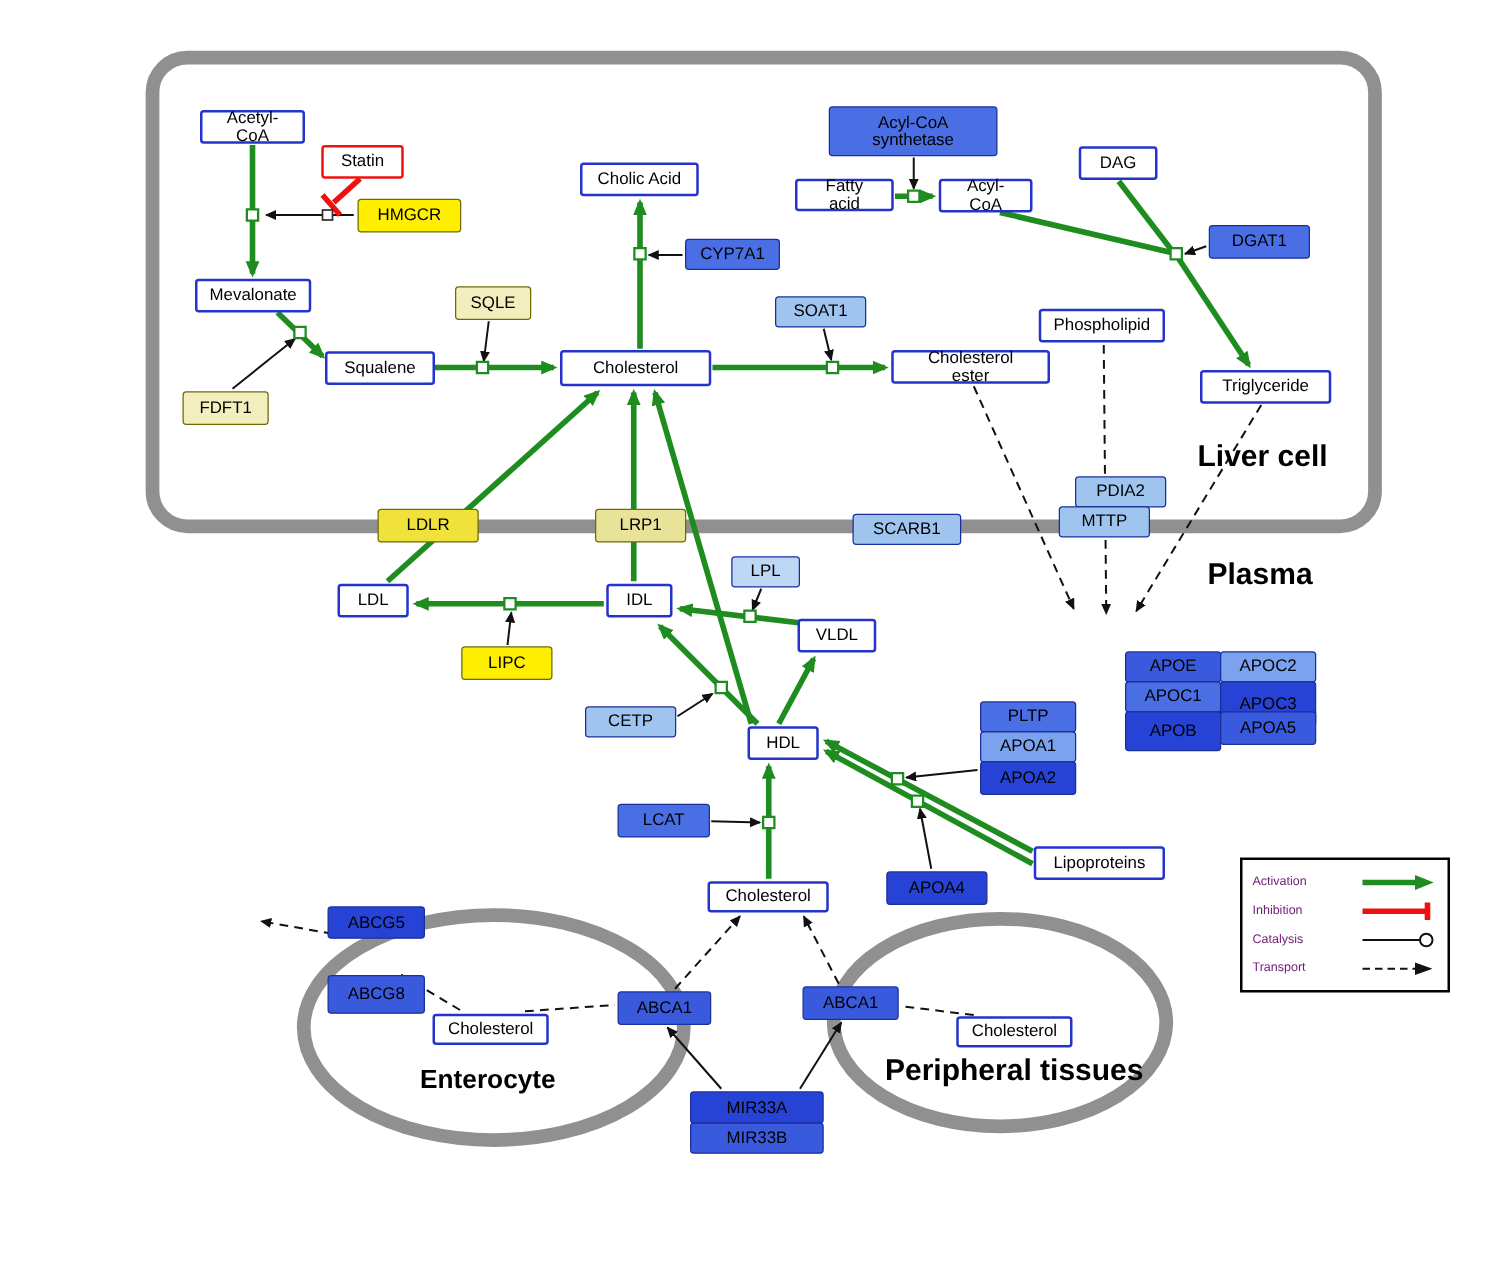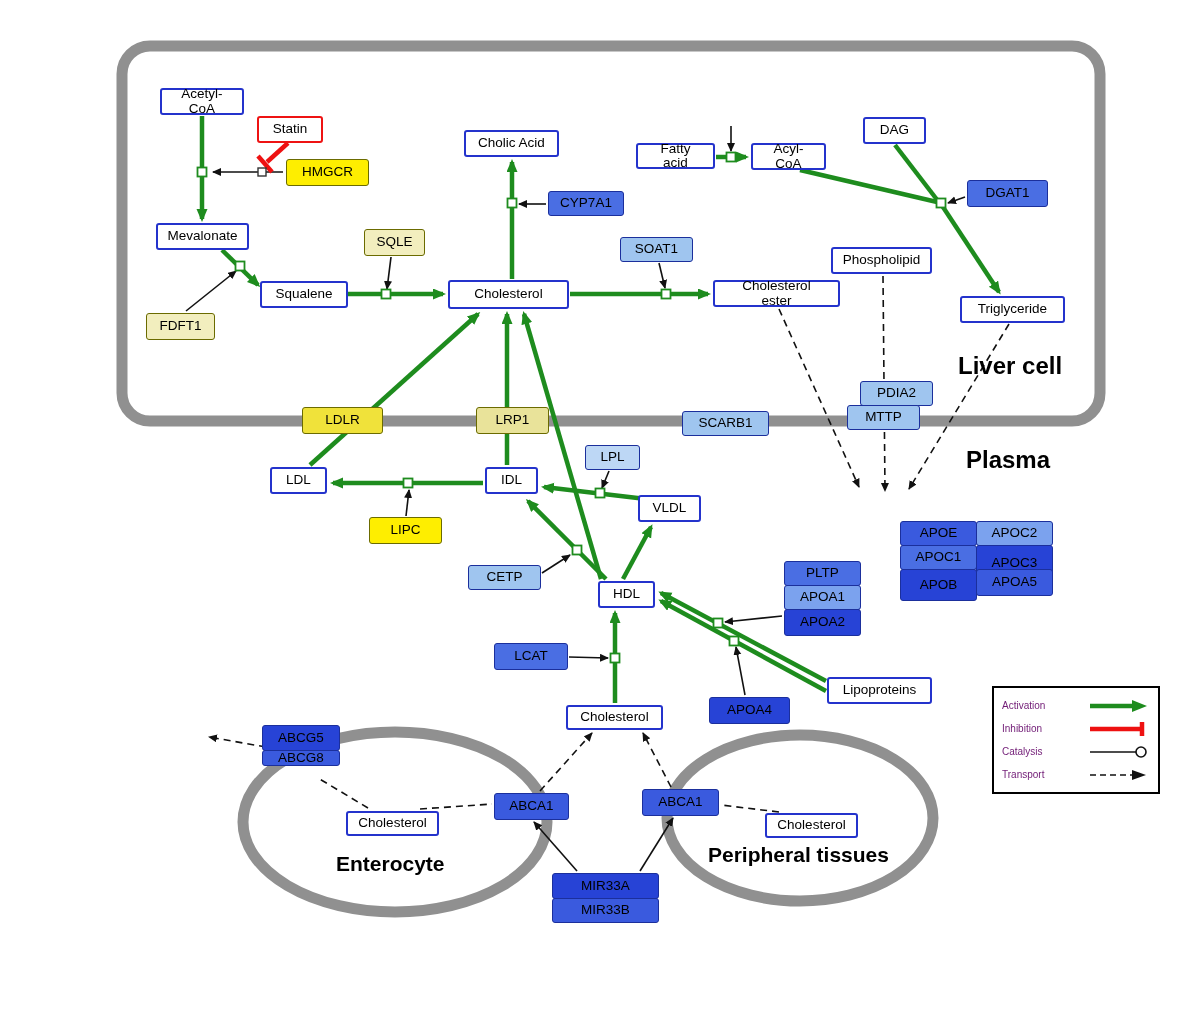--- a/index.html
+++ b/index.html
@@ -137,20 +137,21 @@
 <div class="box yB" style="left:286px;top:159px;width:83px;height:27px">HMGCR</div>
 <div class="box metab" style="left:156px;top:223px;width:93px;height:27px">Mevalonate</div>
 <div class="box yP" style="left:146px;top:313px;width:69px;height:27px">FDFT1</div>
 <div class="box metab" style="left:260px;top:281px;width:88px;height:27px">Squalene</div>
 <div class="box yP" style="left:364px;top:229px;width:61px;height:27px">SQLE</div>
 <div class="box metab" style="left:448px;top:280px;width:121px;height:29px">Cholesterol</div>
 <div class="box metab" style="left:464px;top:130px;width:95px;height:27px">Cholic Acid</div>
 <div class="box gene bD1" style="left:548px;top:191px;width:76px;height:25px">CYP7A1</div>
 <div class="box gene bL2" style="left:620px;top:237px;width:73px;height:25px">SOAT1</div>
 <div class="box metab" style="left:713px;top:280px;width:127px;height:27px">Cholesterol ester</div>
+<div class="box gene bD1" style="left:663px;top:85px;width:135px;height:40px">Acyl-CoA synthetase</div>
 <div class="box metab" style="left:636px;top:143px;width:79px;height:26px">Fatty acid</div>
 <div class="box metab" style="left:751px;top:143px;width:75px;height:27px">Acyl-CoA</div>
 <div class="box metab" style="left:863px;top:117px;width:63px;height:27px">DAG</div>
 <div class="box gene bD1" style="left:967px;top:180px;width:81px;height:27px">DGAT1</div>
 <div class="box metab" style="left:831px;top:247px;width:101px;height:27px">Phospholipid</div>
 <div class="box metab" style="left:960px;top:296px;width:105px;height:27px">Triglyceride</div>
 
 <div class="box yM" style="left:302px;top:407px;width:81px;height:27px">LDLR</div>
 <div class="box yP2" style="left:476px;top:407px;width:73px;height:27px">LRP1</div>
 <div class="box gene bL2" style="left:682px;top:411px;width:87px;height:25px">SCARB1</div>
@@ -172,32 +173,32 @@
 <div class="box gene bD1" style="left:900px;top:545px;width:77px;height:25px">APOC1</div>
 <div class="box gene bD3" style="left:976px;top:545px;width:77px;height:36px">APOC3</div>
 <div class="box gene bD3" style="left:900px;top:569px;width:77px;height:32px">APOB</div>
 <div class="box gene bD2" style="left:976px;top:569px;width:77px;height:27px">APOA5</div>
 <div class="box gene bD1" style="left:494px;top:643px;width:74px;height:27px">LCAT</div>
 <div class="box gene bD3" style="left:709px;top:697px;width:81px;height:27px">APOA4</div>
 <div class="box metab" style="left:827px;top:677px;width:105px;height:27px">Lipoproteins</div>
 <div class="box metab" style="left:566px;top:705px;width:97px;height:25px">Cholesterol</div>
 
 <div class="box gene bD3" style="left:262px;top:725px;width:78px;height:26px">ABCG5</div>
-<div class="box gene bD2" style="left:262px;top:750px;width:78px;height:16px">ABCG8</div>
+<div class="box gene bD2" style="left:262px;top:780px;width:78px;height:31px">ABCG8</div>
 <div class="box metab" style="left:346px;top:811px;width:93px;height:25px">Cholesterol</div>
 <div class="box gene bD2" style="left:494px;top:793px;width:75px;height:27px">ABCA1</div>
 <div class="box gene bD2" style="left:642px;top:789px;width:77px;height:27px">ABCA1</div>
 <div class="box gene bD3" style="left:552px;top:873px;width:107px;height:26px">MIR33A</div>
 <div class="box gene bD2" style="left:552px;top:898px;width:107px;height:25px">MIR33B</div>
 <div class="box metab" style="left:765px;top:813px;width:93px;height:25px">Cholesterol</div>
 
 <div class="region" style="left:958px;top:352px;font-size:24px">Liver cell</div>
 <div class="region" style="left:966px;top:446px;font-size:24px">Plasma</div>
 <div class="region" style="left:336px;top:852px;font-size:21px">Enterocyte</div>
-<div class="region" style="left:708px;top:843px;font-size:21px">Peripheral tissues</div>
+<div class="region" style="left:708px;top:843px;font-size:24px">Peripheral tissues</div>
 
 <div class="legend">
   <div class="lrow">
     <span>Activation</span>
     <svg width="62" height="16">
       <line x1="2" y1="8" x2="44" y2="8" stroke="#1e8c1e" stroke-width="4.5"></line>
       <polygon points="44,2 59,8 44,14" fill="#1e8c1e"></polygon>
     </svg>
   </div>
   <div class="lrow">

